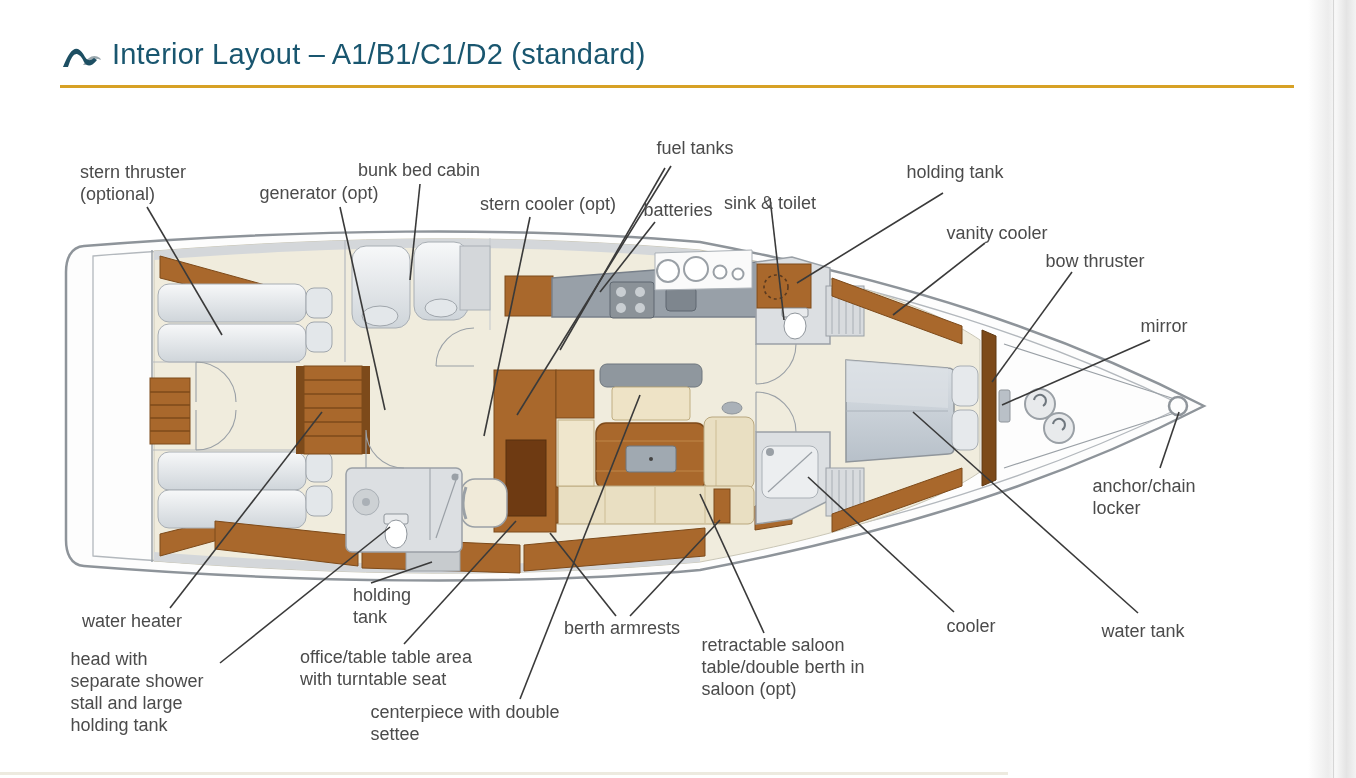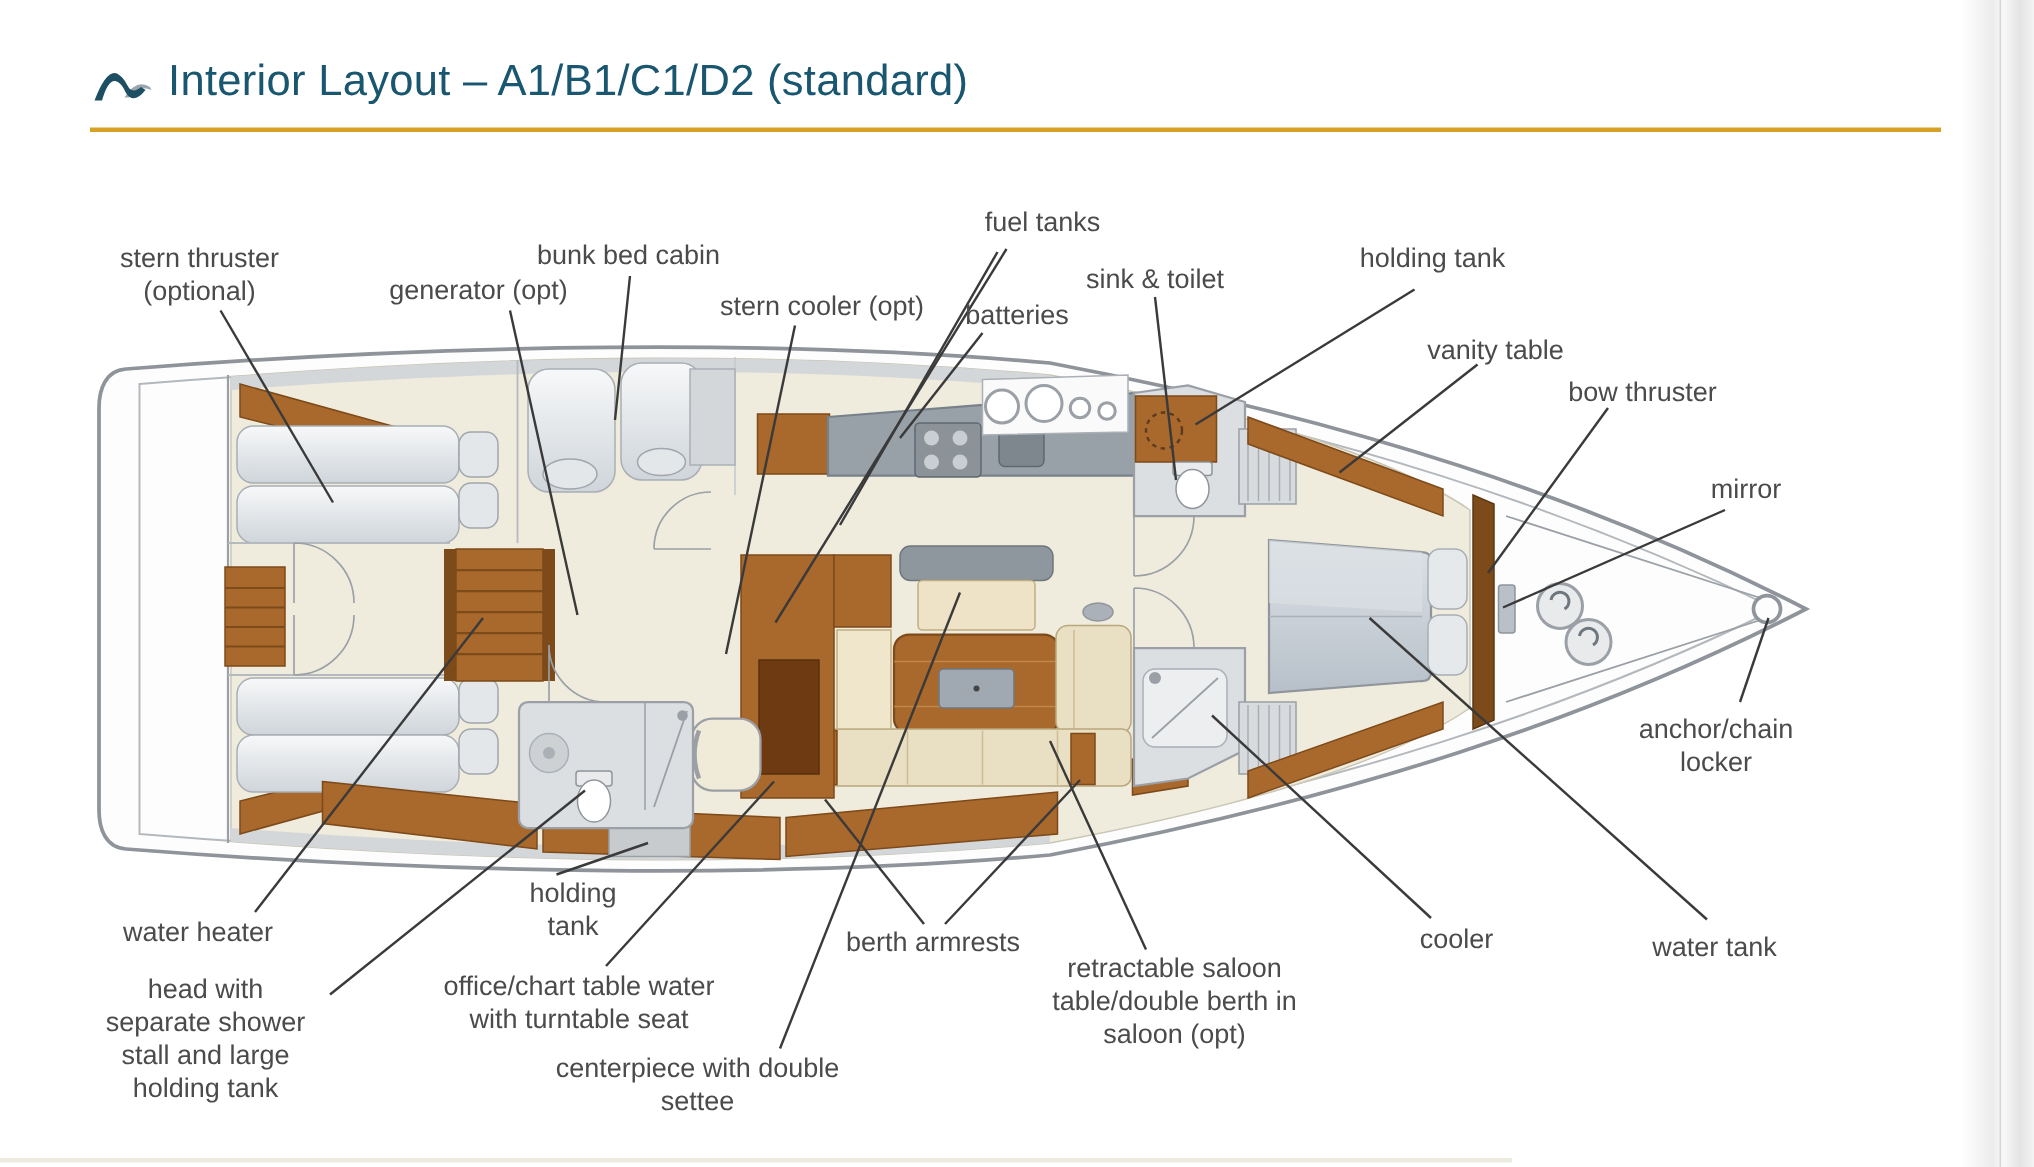--- a/index.html
+++ b/index.html
@@ -20,21 +20,21 @@
   .page-edge{
     position:absolute;right:0;top:0;width:48px;height:778px;pointer-events:none;
     background:linear-gradient(90deg,rgba(236,236,236,0) 0%,#ececec 42%,#f8f8f8 58%,#e4e4e4 80%,#f3f3f3 100%);
   }
   .page-edge-line{position:absolute;right:22px;top:0;width:1px;height:778px;background:#d6d6d6;}
   .bottom-rule{position:absolute;left:0;top:772px;width:1008px;height:3px;background:#edeadf;}
   
   .plan-svg{position:absolute;left:0;top:0;width:1356px;height:778px;}
   .label{
     position:absolute;transform:translateX(-50%);
-    text-align:center;font-size:18px;line-height:22px;color:#4b4b4b;
+    text-align:left;font-size:18px;line-height:22px;color:#4b4b4b;
     white-space:pre-line;
   }
 </style>
 </head>
 <body>
 
 <div class="header">
   <svg class="logo" viewBox="0 0 42 32">
     <path d="M22 24 Q30 11 39 17 L40 19 Q31 15 25 24 Z" fill="#9aa7ad"></path>
     <path d="M2 26 Q10 5 17 8 Q21 10 24 16 Q27 22 33 17 L36 19 Q28 29 23 21 Q20 14 16 13 Q11 12 7 26 Z" fill="#1d4f63"></path>
@@ -238,35 +238,35 @@
   </g>
 </svg>
 
 <div class="label" style="left:133px;top:161px">stern thruster
 (optional)</div>
 <div class="label" style="left:319px;top:182px">generator (opt)</div>
 <div class="label" style="left:419px;top:159px">bunk bed cabin</div>
 <div class="label" style="left:548px;top:193px">stern cooler (opt)</div>
 <div class="label" style="left:695px;top:137px">fuel tanks</div>
 <div class="label" style="left:678px;top:199px">batteries</div>
-<div class="label" style="left:770px;top:175px">sink &amp; toilet</div>
+<div class="label" style="left:770px;top:192px">sink &amp; toilet</div>
 <div class="label" style="left:955px;top:161px">holding tank</div>
-<div class="label" style="left:997px;top:222px">vanity table</div>
+<div class="label" style="left:997px;top:222px">vanity cooler</div>
 <div class="label" style="left:1095px;top:250px">bow thruster</div>
 <div class="label" style="left:1164px;top:315px">mirror</div>
 <div class="label" style="left:1144px;top:475px">anchor/chain
 locker</div>
 <div class="label" style="left:132px;top:610px">water heater</div>
 <div class="label" style="left:137px;top:648px">head with
 separate shower
 stall and large
 holding tank</div>
 <div class="label" style="left:382px;top:584px">holding
 tank</div>
-<div class="label" style="left:386px;top:646px">office/chart table water
+<div class="label" style="left:386px;top:646px">office/table table area
 with turntable seat</div>
 <div class="label" style="left:465px;top:701px">centerpiece with double
 settee</div>
 <div class="label" style="left:622px;top:617px">berth armrests</div>
 <div class="label" style="left:783px;top:634px">retractable saloon
 table/double berth in
 saloon (opt)</div>
 <div class="label" style="left:971px;top:615px">cooler</div>
 <div class="label" style="left:1143px;top:620px">water tank</div>
 

